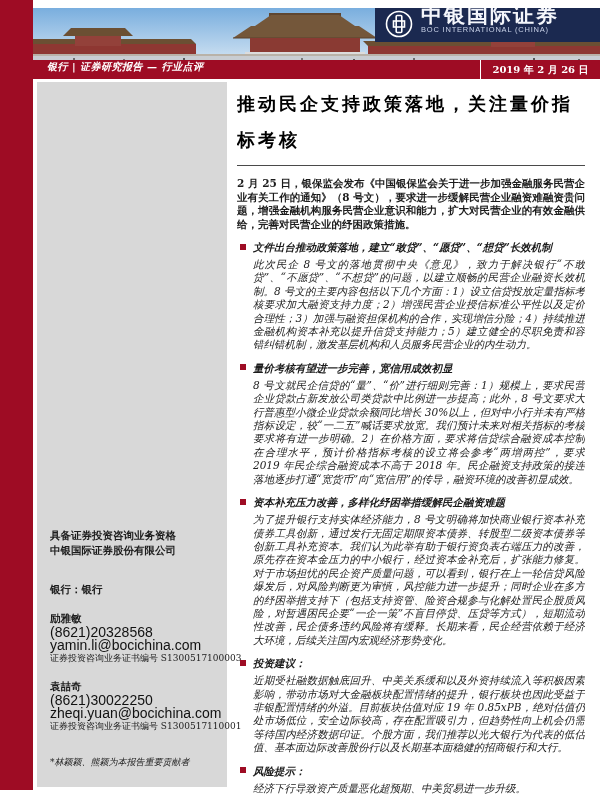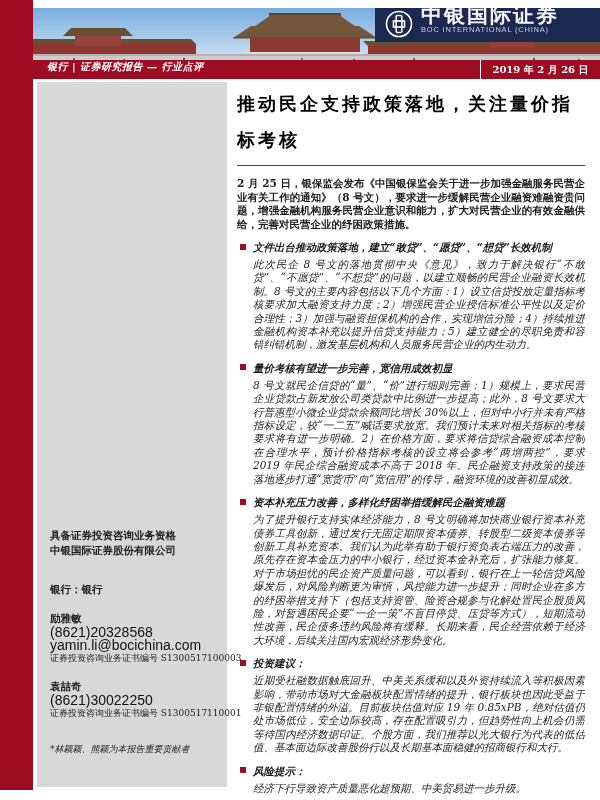--- a/index.html
+++ b/index.html
@@ -126,20 +126,21 @@
       <div class="analyst">
         <div class="analyst-name">励雅敏</div>
         <div class="analyst-contact">(8621)20328568</div>
         <div class="analyst-contact">yamin.li@bocichina.com</div>
         <div class="analyst-cert">证券投资咨询业务证书编号 S1300517100003</div>
       </div>
 
       <div class="analyst">
         <div class="analyst-name">袁喆奇</div>
         <div class="analyst-contact">(8621)30022250</div>
+        <div class="analyst-contact">zheqi.yuan@bocichina.com</div>
         <div class="analyst-cert">证券投资咨询业务证书编号 S1300517110001</div>
       </div>
 
       <div class="contributors">*林颖颖、熊颖为本报告重要贡献者</div>
     </div>
   </div>
 
   <div class="main">
     <div class="title">推动民企支持政策落地，关注量价指标考核</div>
     <hr class="title-rule">

